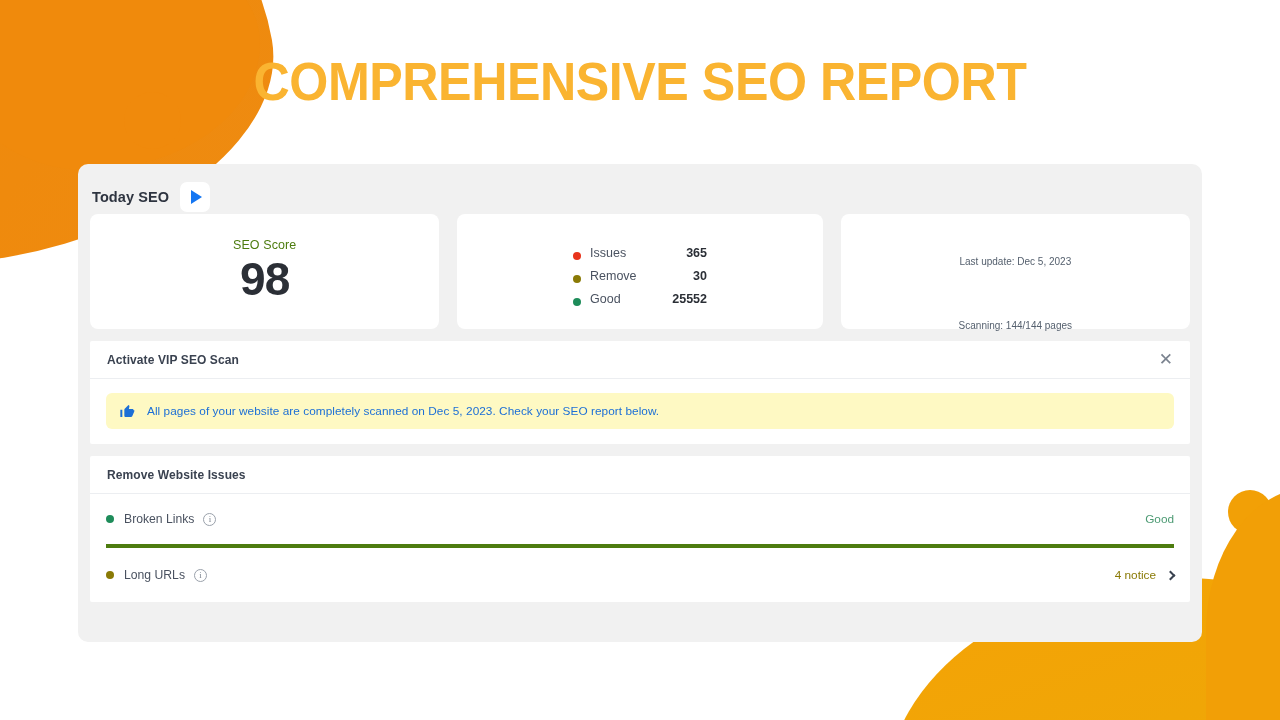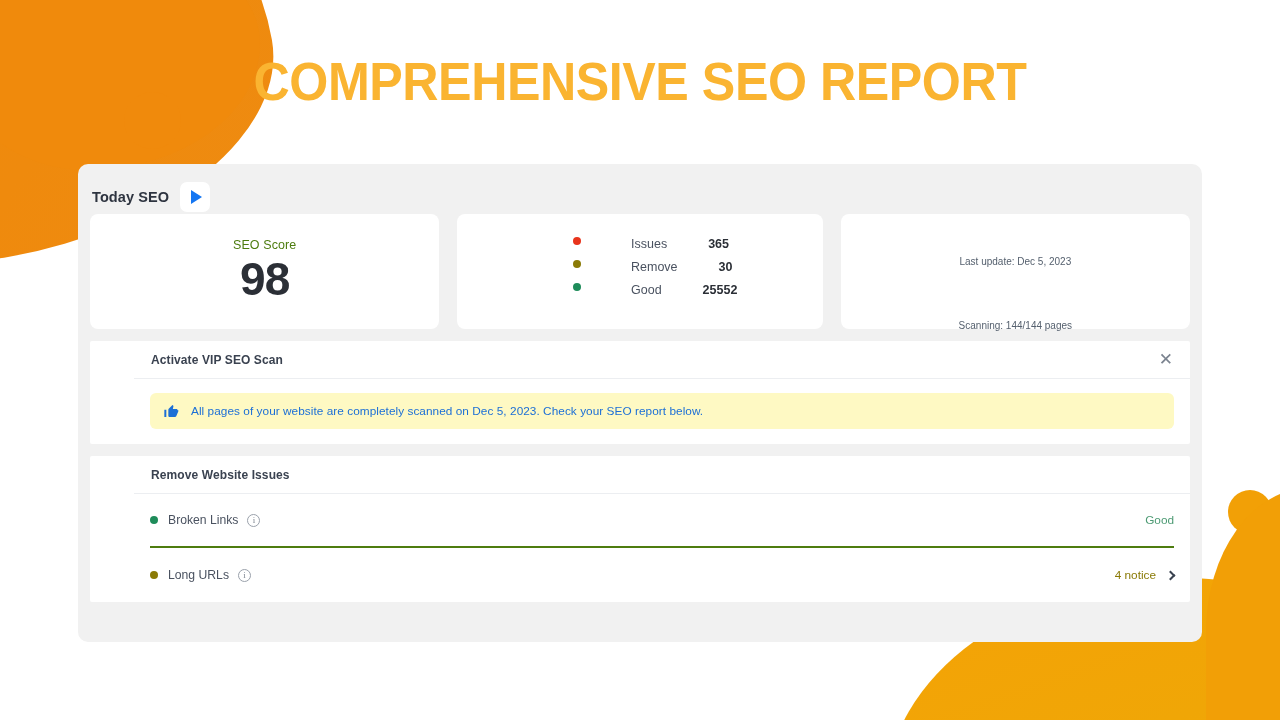--- a/index.html
+++ b/index.html
@@ -167,23 +167,22 @@
     font-size: 46px;
     font-weight: 700;
     color: #2b2f36;
     line-height: 52px;
     letter-spacing: -1px;
   }
 
   .counts-table { width: 134px; }
   .count-row {
     display: flex;
-    align-items: flex-start;
+    align-items: flex-end;
     height: 23px;
-    gap: 41px;
   }
   .dot {
     width: 8px; height: 8px;
     border-radius: 50%;
     flex: 0 0 8px;
   }
   .count-name {
     font-size: 12.5px;
     color: #4a5260;
     margin-left: 9px;
@@ -202,21 +201,20 @@
     color: #55606e;
     line-height: 20px;
     margin-top: 44px;
   }
 
   
   .panel {
     background: #ffffff;
     border-radius: 2px;
     margin: 12px 12px 0 12px;
-    padding-left: 44px;
   }
   .panel-head {
     height: 38px;
     display: flex;
     align-items: center;
     justify-content: space-between;
     padding: 0 17px;
     border-bottom: 1px solid #eceef1;
   }
   .panel-title {
@@ -250,21 +248,21 @@
     letter-spacing: 0.05px;
   }
 
   
   .issues-body { padding: 0 16px; }
   .issue-row {
     height: 54px;
     display: flex;
     align-items: center;
     justify-content: space-between;
-    border-bottom: 2px solid #4d7c0f;
+    border-bottom: 4px solid #4d7c0f;
   }
   .issue-row:last-child { border-bottom: none; align-items: center; }
   .issue-left { display: flex; align-items: center; }
   .issue-name {
     font-size: 12.2px;
     color: #4a5260;
     margin-left: 10px;
   }
   .info-icon {
     width: 13px; height: 13px;

